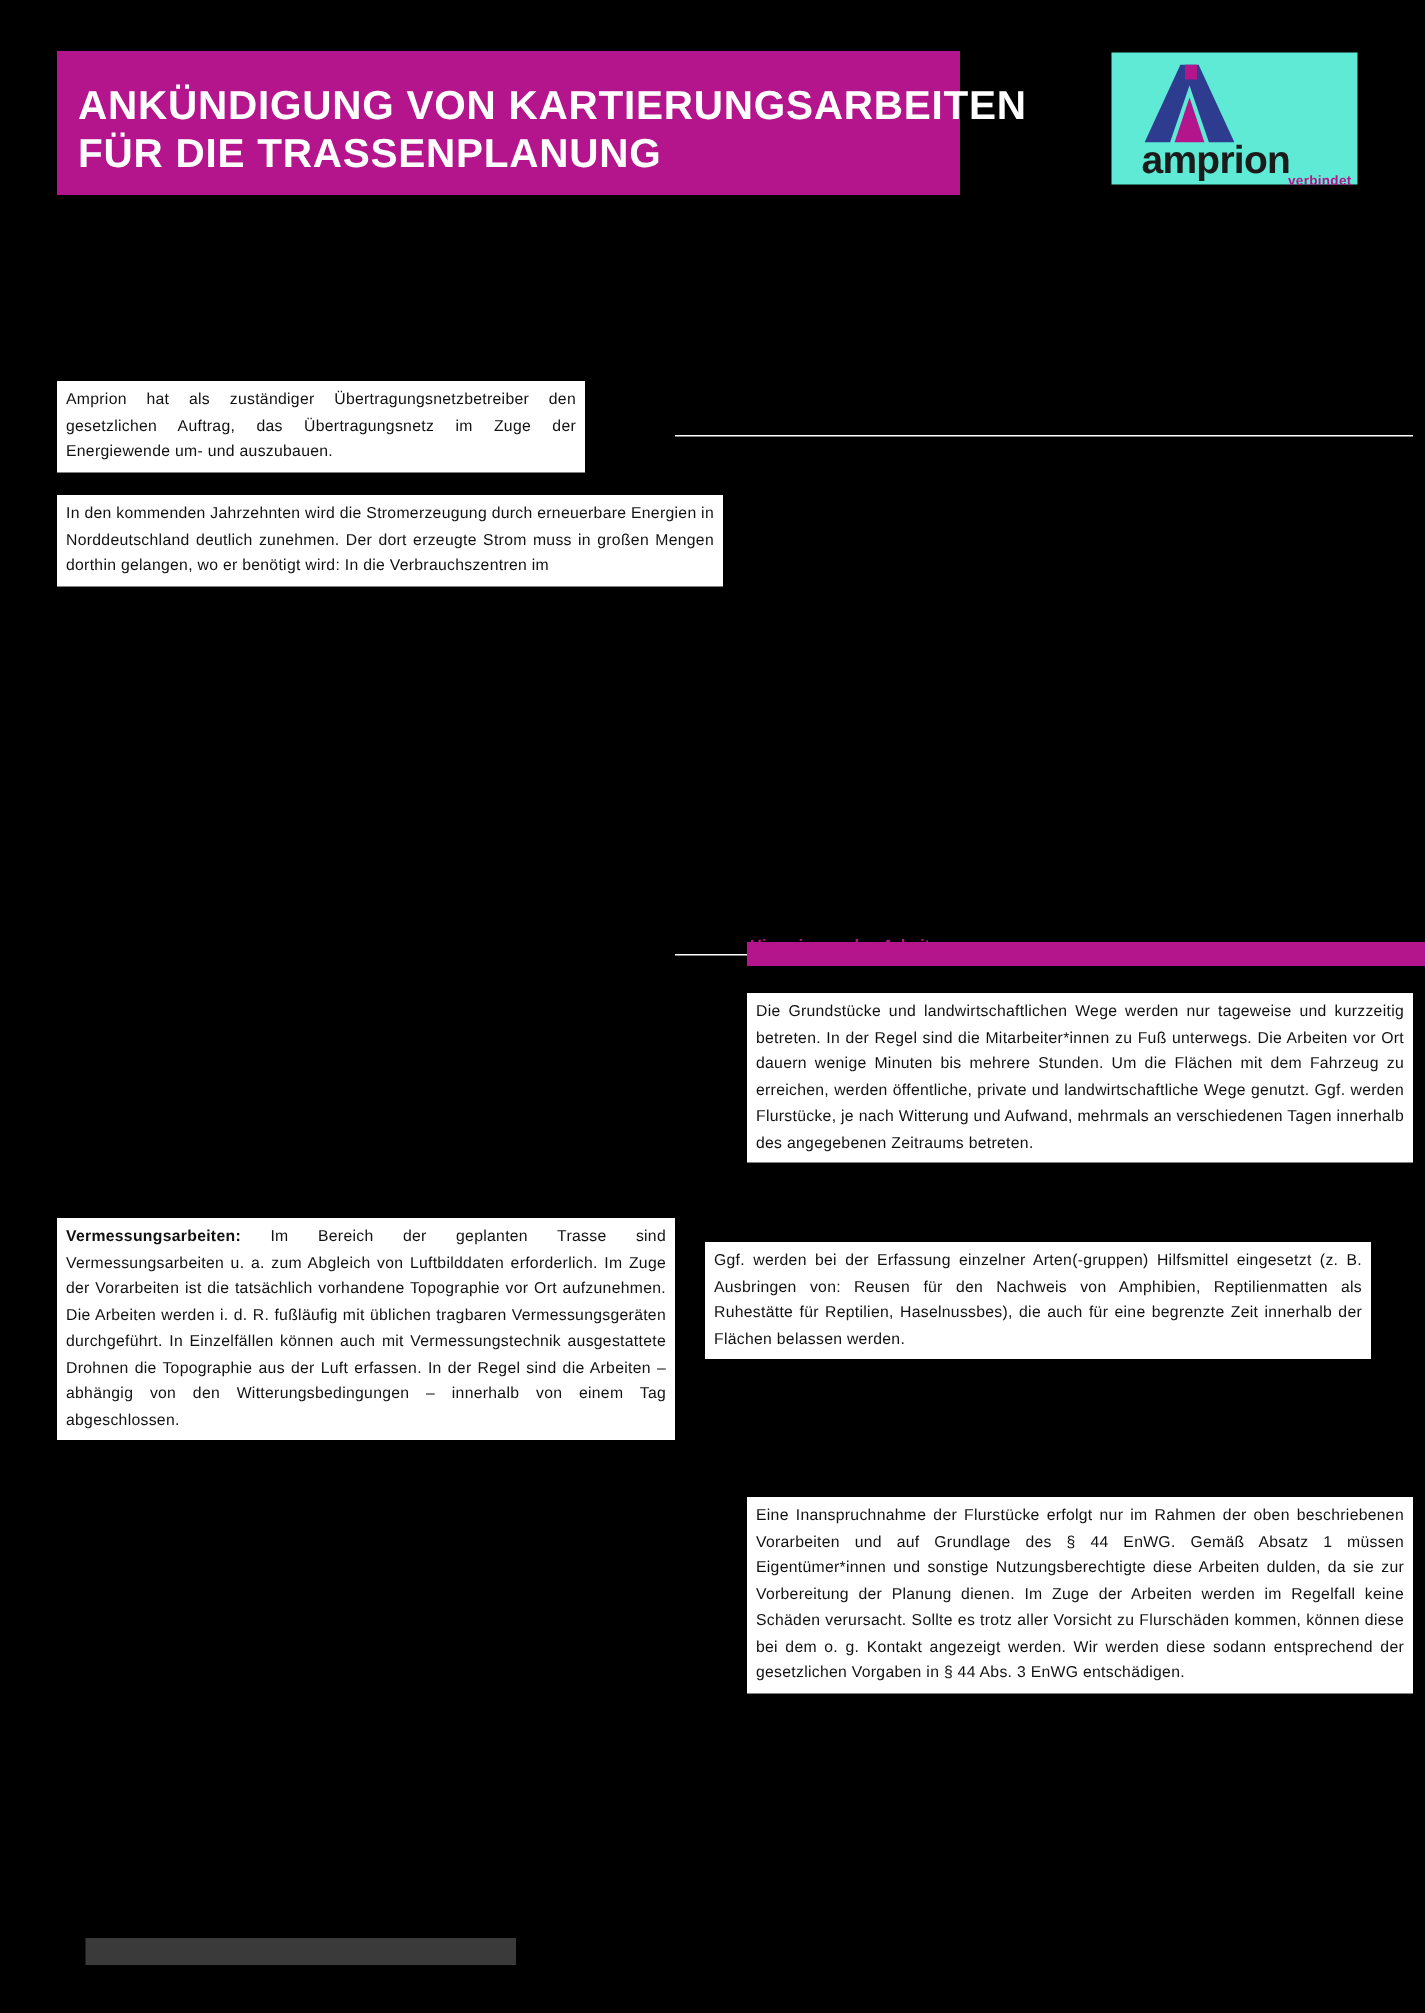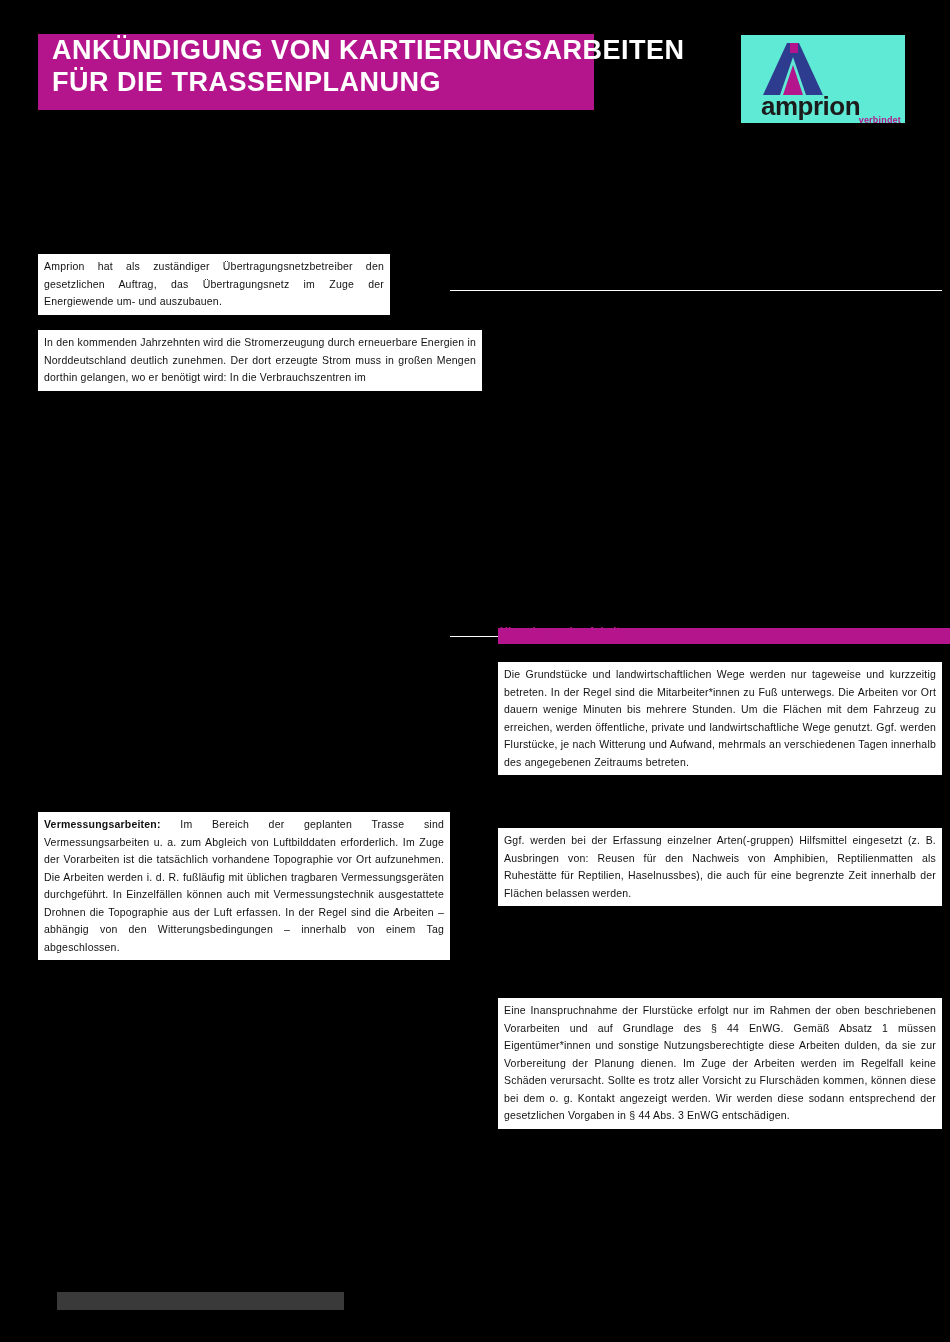--- a/index.html
+++ b/index.html
@@ -21,23 +21,23 @@
     width: 950px;
     height: 1342px;
     background: #000000;
   }
 
   
   .title-block {
     position: absolute;
     left: 38px;
     top: 34px;
-    width: 556px;
+    width: 602px;
     background: #b5158c;
-    padding: 0 14px 12px 14px;
+    padding: 20px 14px 12px 14px;
     box-sizing: border-box;
   }
   .title-line {
     color: #ffffff;
     font-size: 27px;
     font-weight: bold;
     letter-spacing: 0.5px;
     line-height: 32px;
     white-space: nowrap;
   }
@@ -119,21 +119,21 @@
   #section-heading .htext {
     position: absolute;
     left: 2px; top: -3px;
     color: #b5158c;
     font-size: 11px;
     font-weight: bold;
     white-space: nowrap;
   }
 
   #right-1 { left: 498px; top: 662px; width: 444px; }
-  #right-2 { left: 498px; top: 828px; width: 444px; }
+  #right-2 { left: 470px; top: 828px; width: 444px; }
   #right-3 { left: 498px; top: 938px; width: 444px; }
   #right-4 { left: 498px; top: 998px; width: 444px; }
 
   
   #footer-bar {
     position: absolute;
     left: 57px;
     top: 1292px;
     width: 287px;
     height: 18px;

